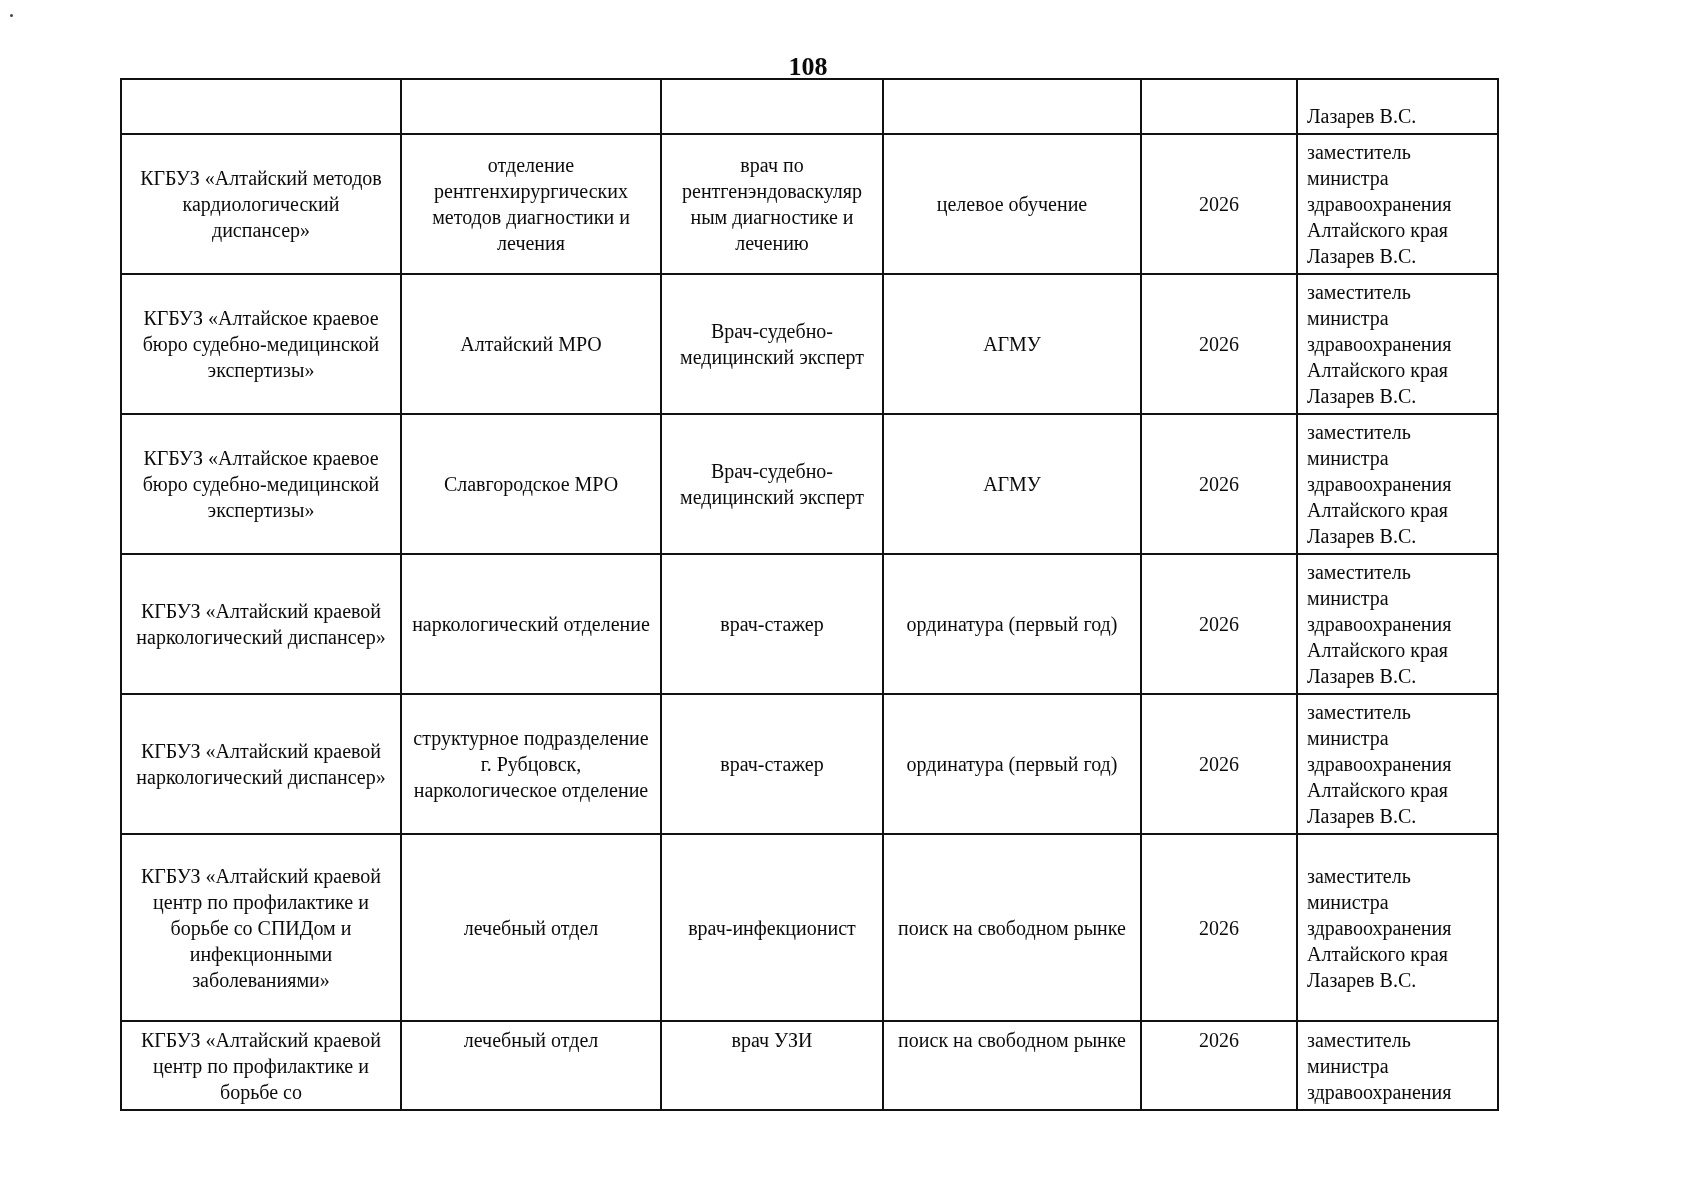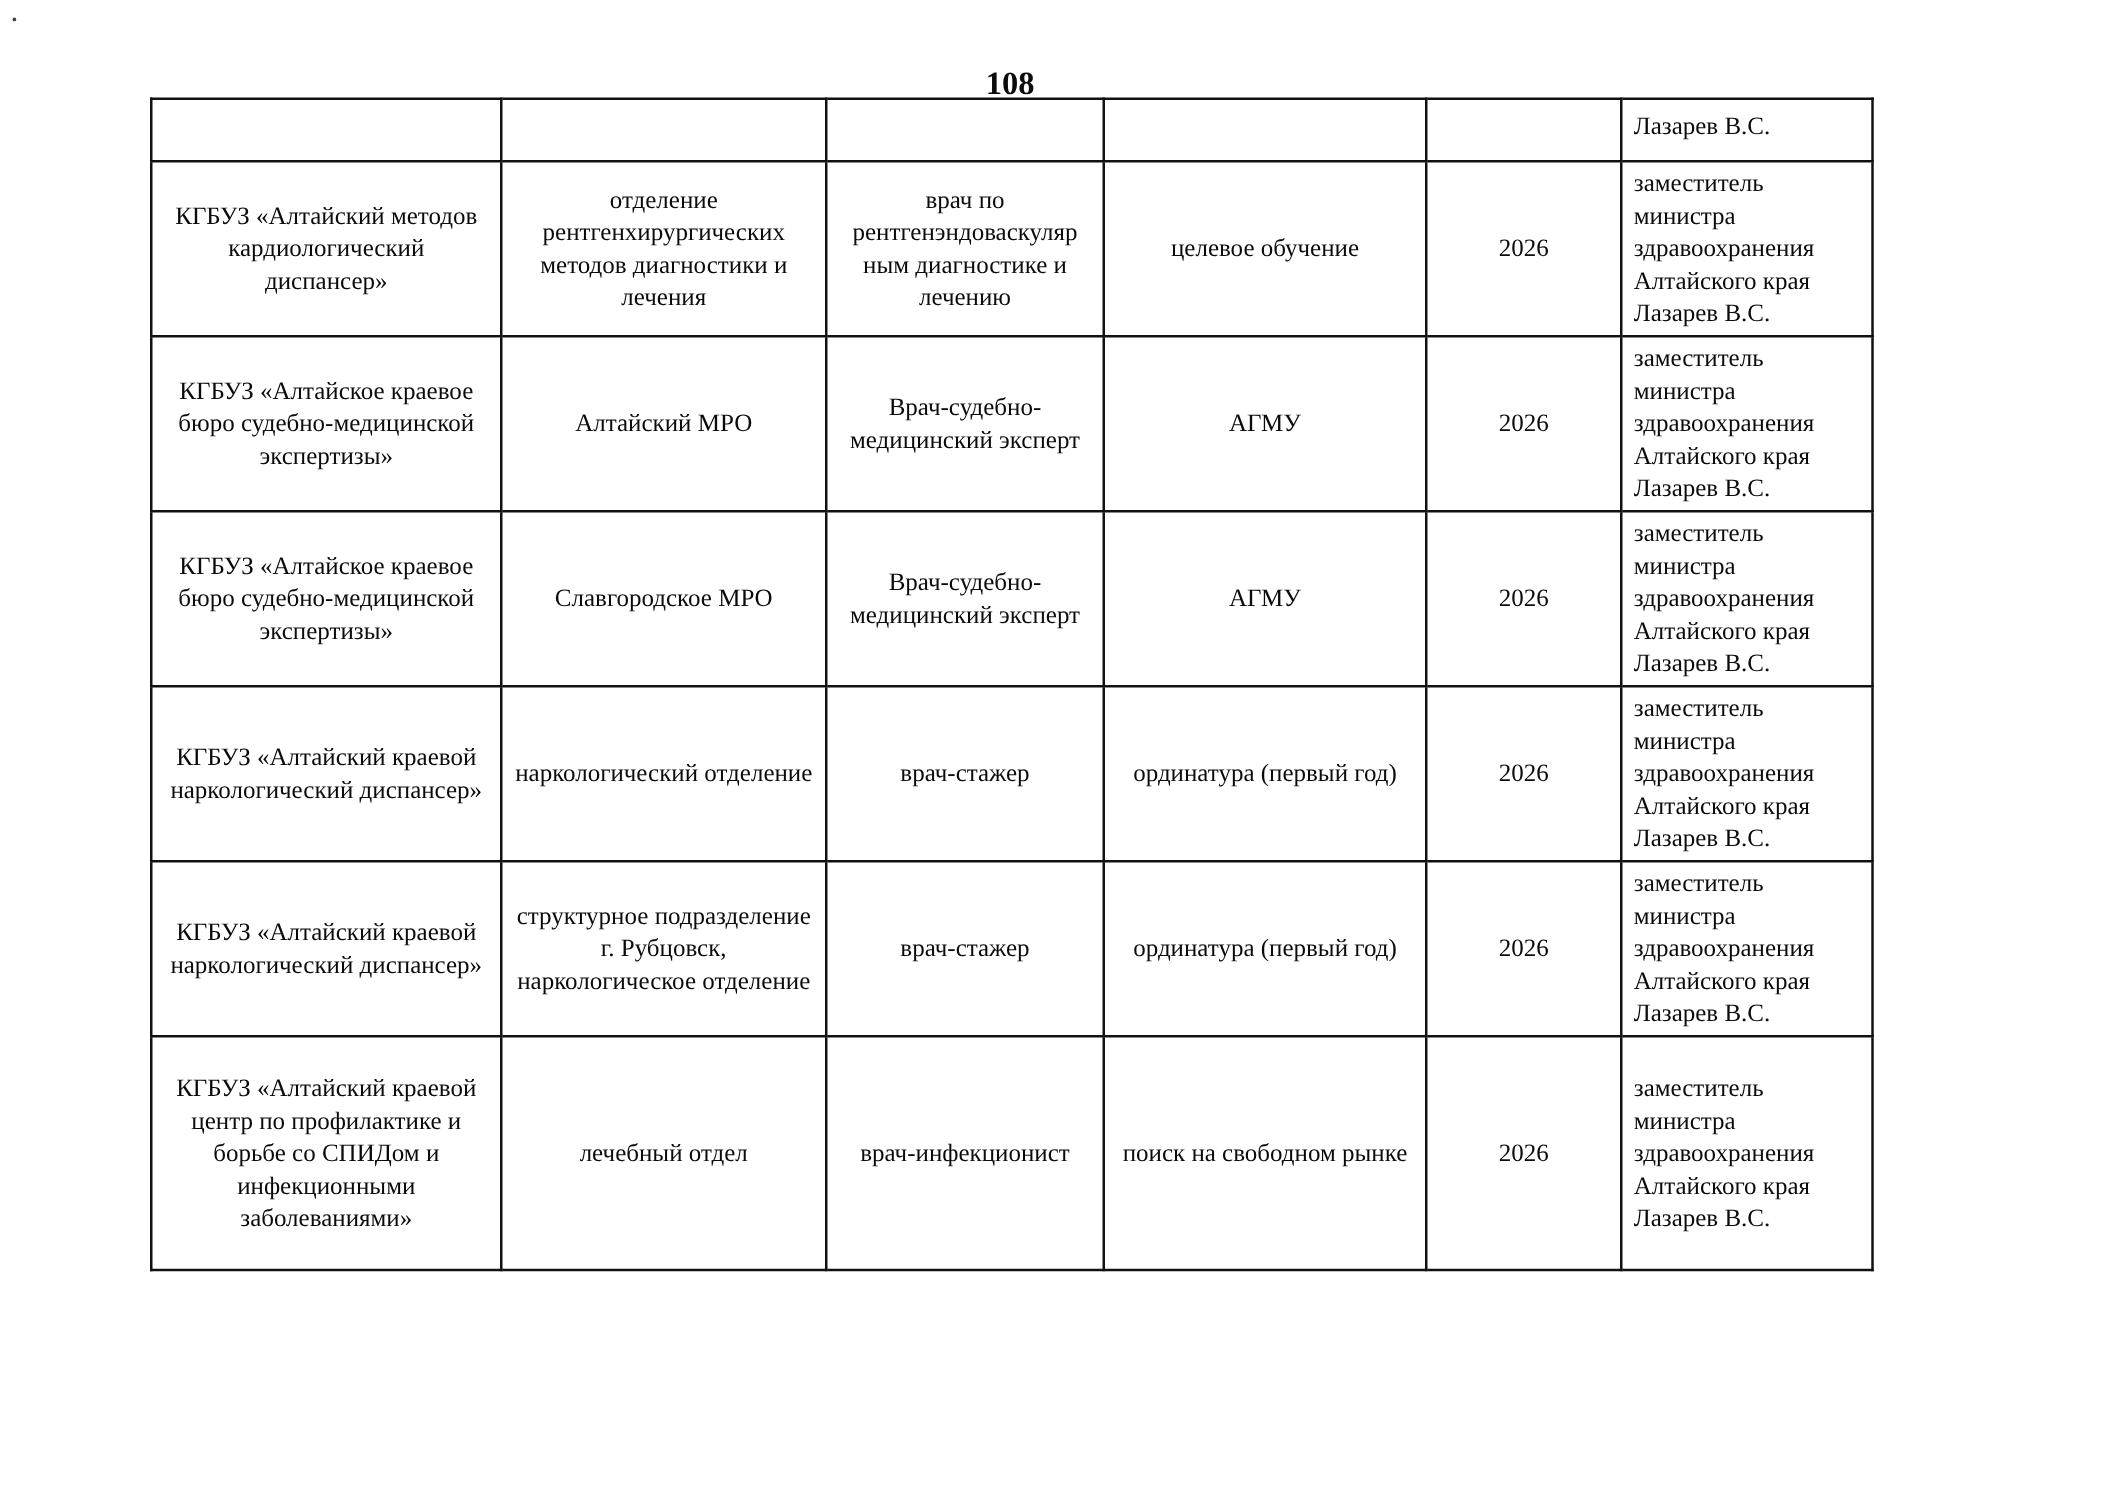--- a/index.html
+++ b/index.html
@@ -53,21 +53,21 @@
     padding: 4px 10px;
     overflow: hidden;
     word-wrap: break-word;
   }
   table.doc td.c6 {
     text-align: left;
     padding-left: 9px;
     padding-right: 6px;
   }
   tr.r-partial-top { height: 50px; }
-  tr.r-partial-top td { vertical-align: top; padding-top: 8px; }
+  tr.r-partial-top td { vertical-align: top; padding-top: 23px; }
   tr.r-std { height: 130px; }
   tr.r-std6 { height: 128px; }
   tr.r-tall { height: 187px; }
   tr.r-partial-bottom { height: 80px; }
   tr.r-partial-bottom td { vertical-align: top; padding-top: 5px; }
 </style>
 </head>
 <body>
 
 <div class="page">
@@ -141,16 +141,24 @@
 
       <tr class="r-tall">
         <td class="c1">КГБУЗ «Алтайский краевой центр по профилактике и борьбе со СПИДом и инфекционными заболеваниями»</td>
         <td class="c2">лечебный отдел</td>
         <td class="c3">врач-инфекционист</td>
         <td class="c4">поиск на свободном рынке</td>
         <td class="c5">2026</td>
         <td class="c6">заместитель министра здравоохранения Алтайского края Лазарев В.С.</td>
       </tr>
 
+      <tr class="r-partial-bottom">
+        <td class="c1">КГБУЗ «Алтайский краевой центр по профилактике и борьбе со</td>
+        <td class="c2">лечебный отдел</td>
+        <td class="c3">врач УЗИ</td>
+        <td class="c4">поиск на свободном рынке</td>
+        <td class="c5">2026</td>
+        <td class="c6">заместитель министра здравоохранения</td>
+      </tr>
 
     </tbody>
   </table>
 </div>
 
 </body></html>

